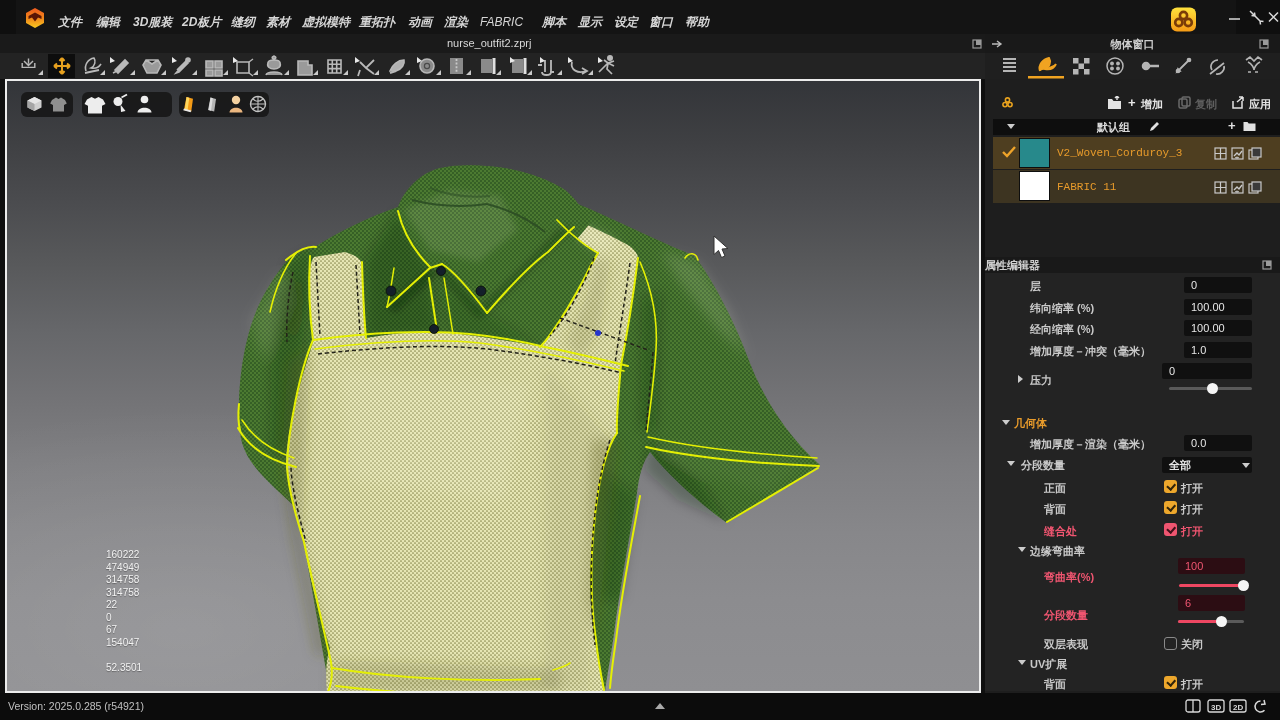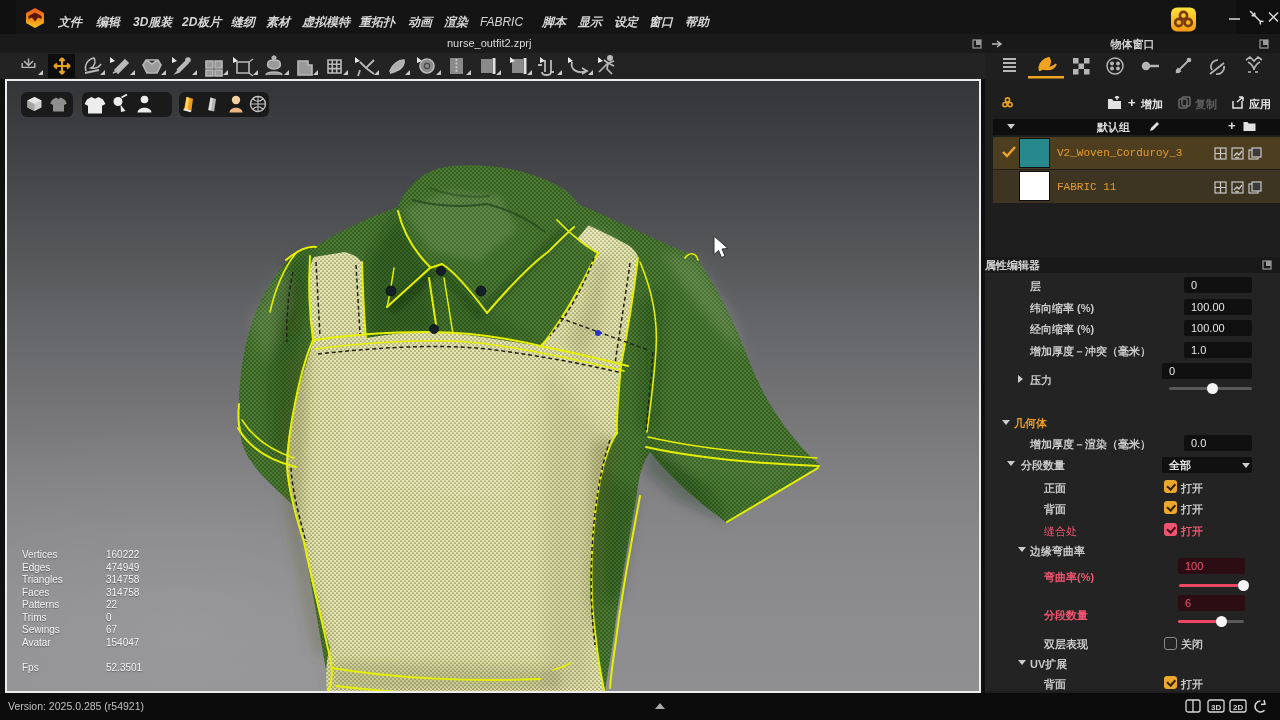--- a/index.html
+++ b/index.html
@@ -319,21 +319,20 @@
         <path d="M168 16.5 l7.3 1.9 l-0.7 1.8 l-7.4 -1.9 Z" fill="#e8e8e8"></path>
       <path d="M194.5 5.5 l5.5 1.6 l-1.8 12.5 l-6.2 -1.6 Z" fill="#b5b5b5"></path>
         <path d="M194.5 5.5 l2.3 0.7 l-1.8 12.5 l-2.3 -0.7 Z" fill="#dddddd"></path>
       <circle cx="220" cy="8" r="4.2" fill="#f3d0a0"></circle>
         <path d="M213.5 20.5 c0 -6.5 13 -6.5 13 0 Z" fill="#ecb780"></path>
       <circle cx="242" cy="12" r="7.5" fill="none" stroke="#c2c2c2" stroke-width="1.4"></circle>
         <path d="M234.5 12 h15 M242 4.5 v15 M237 7 c3 2.8 7 2.8 10 0 M237 17 c3 -2.8 7 -2.8 10 0" stroke="#c2c2c2" stroke-width="1.1" fill="none"></path>
     </g>
   </svg>
 
-  <div class="stats" style="left:15px;top:468px;width:90px">Vertices<br>Edges<br>Triangles<br>Faces<br>Patterns<br>Trims<br>Sewings<br>Avatar<br><br>Fps</div>
   <div class="stats" style="left:99px;top:468px;width:90px">160222<br>474949<br>314758<br>314758<br>22<br>0<br>67<br>154047<br><br>52.3501</div>
 </div>
 
 <div class="abs" id="panelhead1">物体窗口</div>
 <svg class="abs" style="left:991px;top:39px" width="12" height="10" viewBox="0 0 12 10">
     <path d="M1 5 H9 M6 2 L10 5 L6 8" stroke="#bbb" stroke-width="1.4" fill="none"></path>
   </svg>
 <svg class="abs" style="left:1259px;top:39px" width="10" height="10" viewBox="0 0 10 10">
     <rect x="1" y="1" width="8" height="8" fill="none" stroke="#9a9a9a" stroke-width="1.2"></rect>
     <rect x="4" y="1" width="5" height="5" fill="#9a9a9a"></rect>
@@ -486,21 +485,21 @@
   <div class="abs tri-d" style="left:1007px;top:461px"></div>
   <span class="plabel" style="left:1021px;top:457px;font-weight:bold">分段数量</span>
   <div class="pbox" style="left:1162px;top:457px;width:83px;font-weight:bold">全部</div>
   <div class="abs tri-d" style="left:1242px;top:463px"></div>
   <span class="plabel" style="left:1044px;top:480px;font-weight:bold">正面</span>
   <div class="chk" style="left:1164px;top:480px"></div>
   <span class="plabel" style="left:1181px;top:480px;font-weight:bold">打开</span>
   <span class="plabel" style="left:1044px;top:501px;font-weight:bold">背面</span>
   <div class="chk" style="left:1164px;top:501px"></div>
   <span class="plabel" style="left:1181px;top:501px;font-weight:bold">打开</span>
-  <span class="plabel pink" style="left:1044px;top:523px;font-weight:normal">缝合处</span>
+  <span class="plabel pink" style="left:1044px;top:523px;font-weight:bold">缝合处</span>
   <div class="chk pk" style="left:1164px;top:523px"></div>
   <span class="plabel pink" style="left:1181px;top:523px;font-weight:bold">打开</span>
   <div class="abs tri-d" style="left:1018px;top:547px"></div>
   <span class="plabel" style="left:1030px;top:543px;font-weight:bold">边缘弯曲率</span>
   <span class="plabel pink" style="left:1044px;top:569px;font-weight:bold">弯曲率(%)</span>
   <div class="pbox pink" style="left:1178px;top:558px;width:60px;background:#2c0d13">100</div>
   <div class="abs" style="left:1179px;top:584px;width:65px;height:3px;background:#ee4762;border-radius:2px"></div>
   <div class="abs" style="left:1238px;top:580px;width:11px;height:11px;border-radius:50%;background:#f5f5f5"></div>
   <span class="plabel pink" style="left:1044px;top:607px;font-weight:bold">分段数量</span>
   <div class="pbox pink" style="left:1178px;top:595px;width:60px;background:#2c0d13">6</div>

